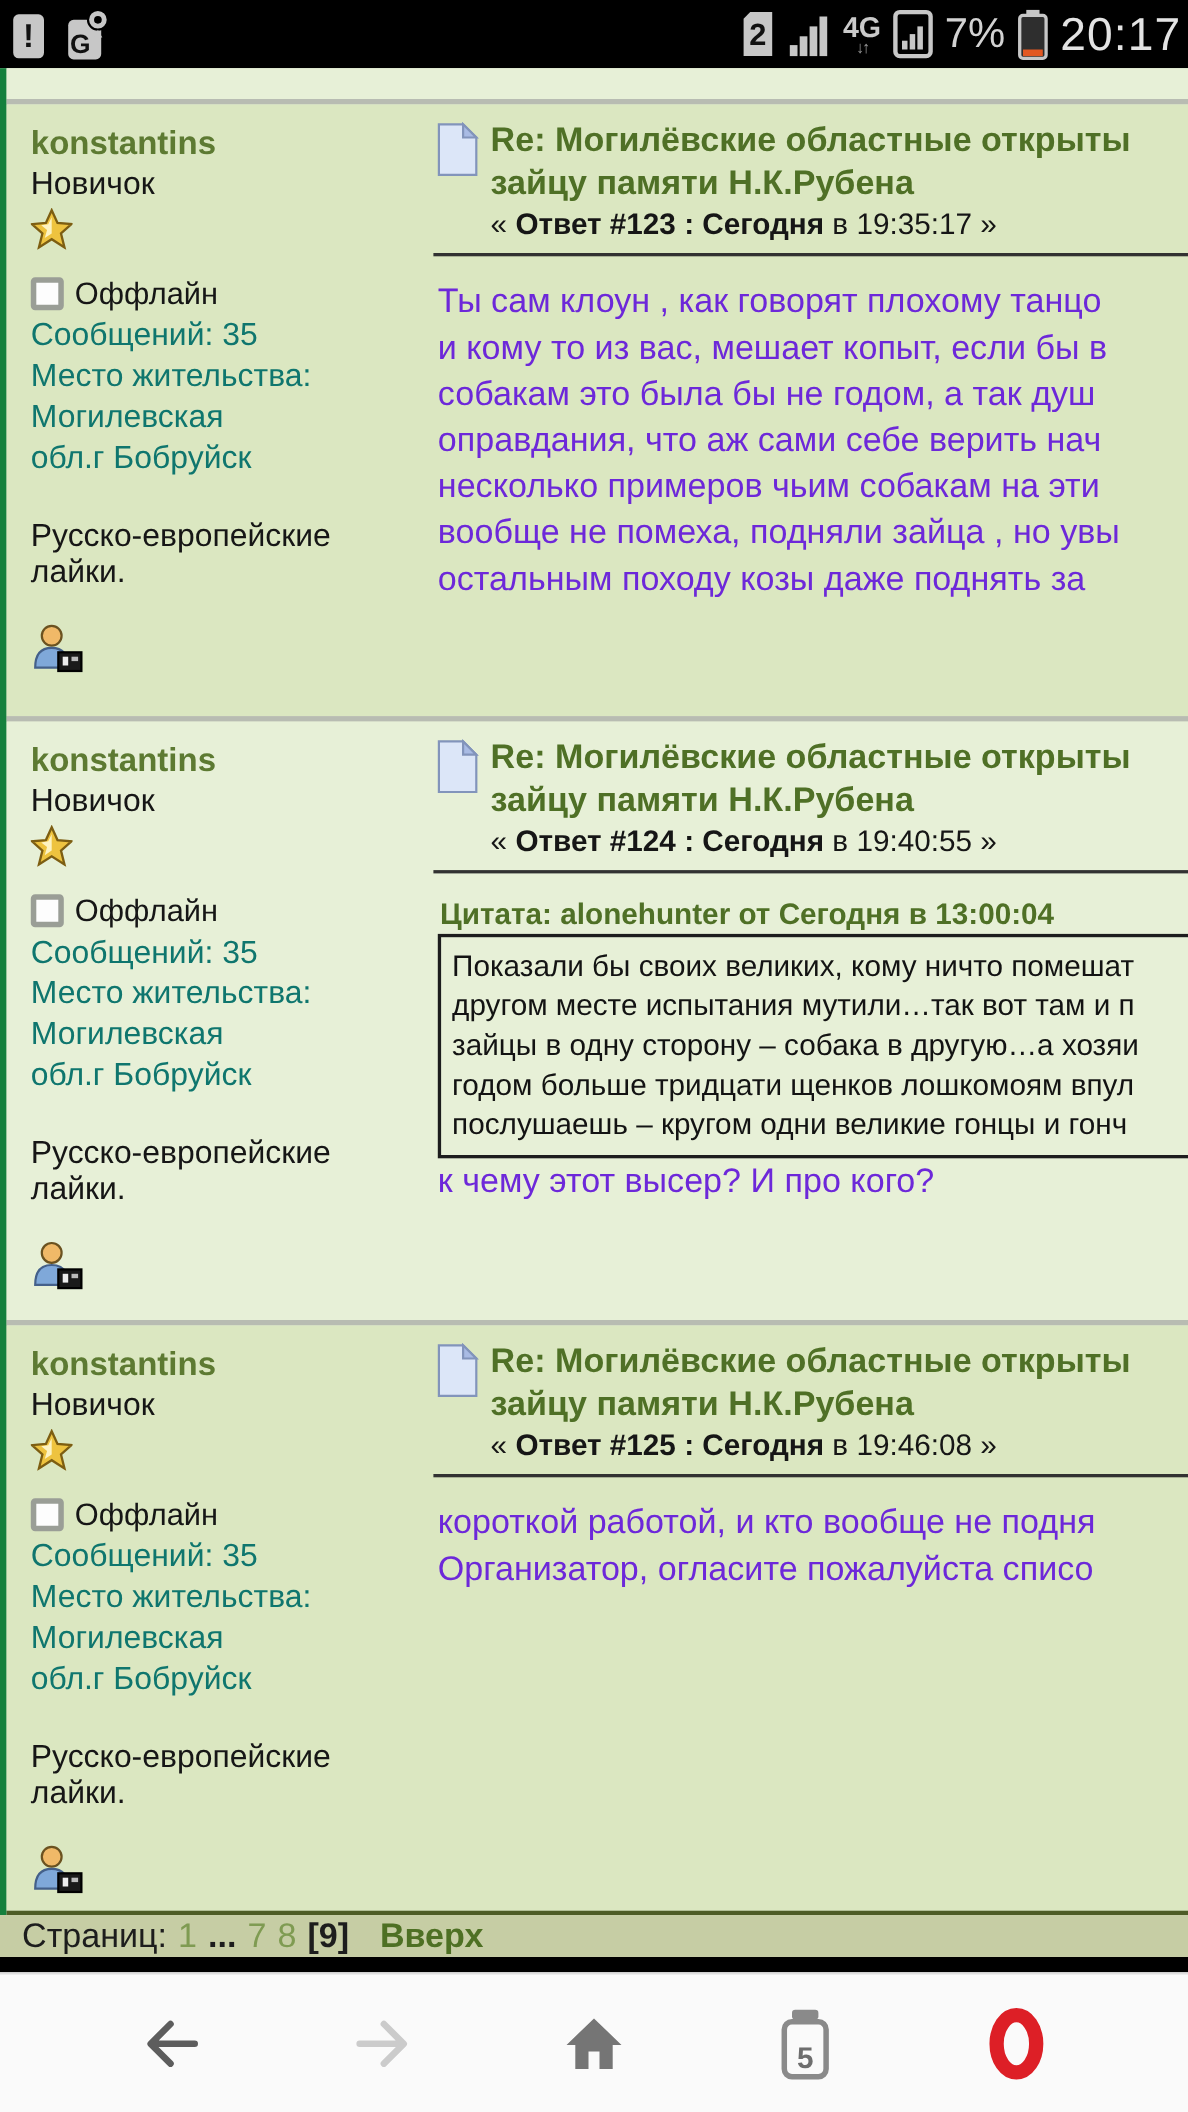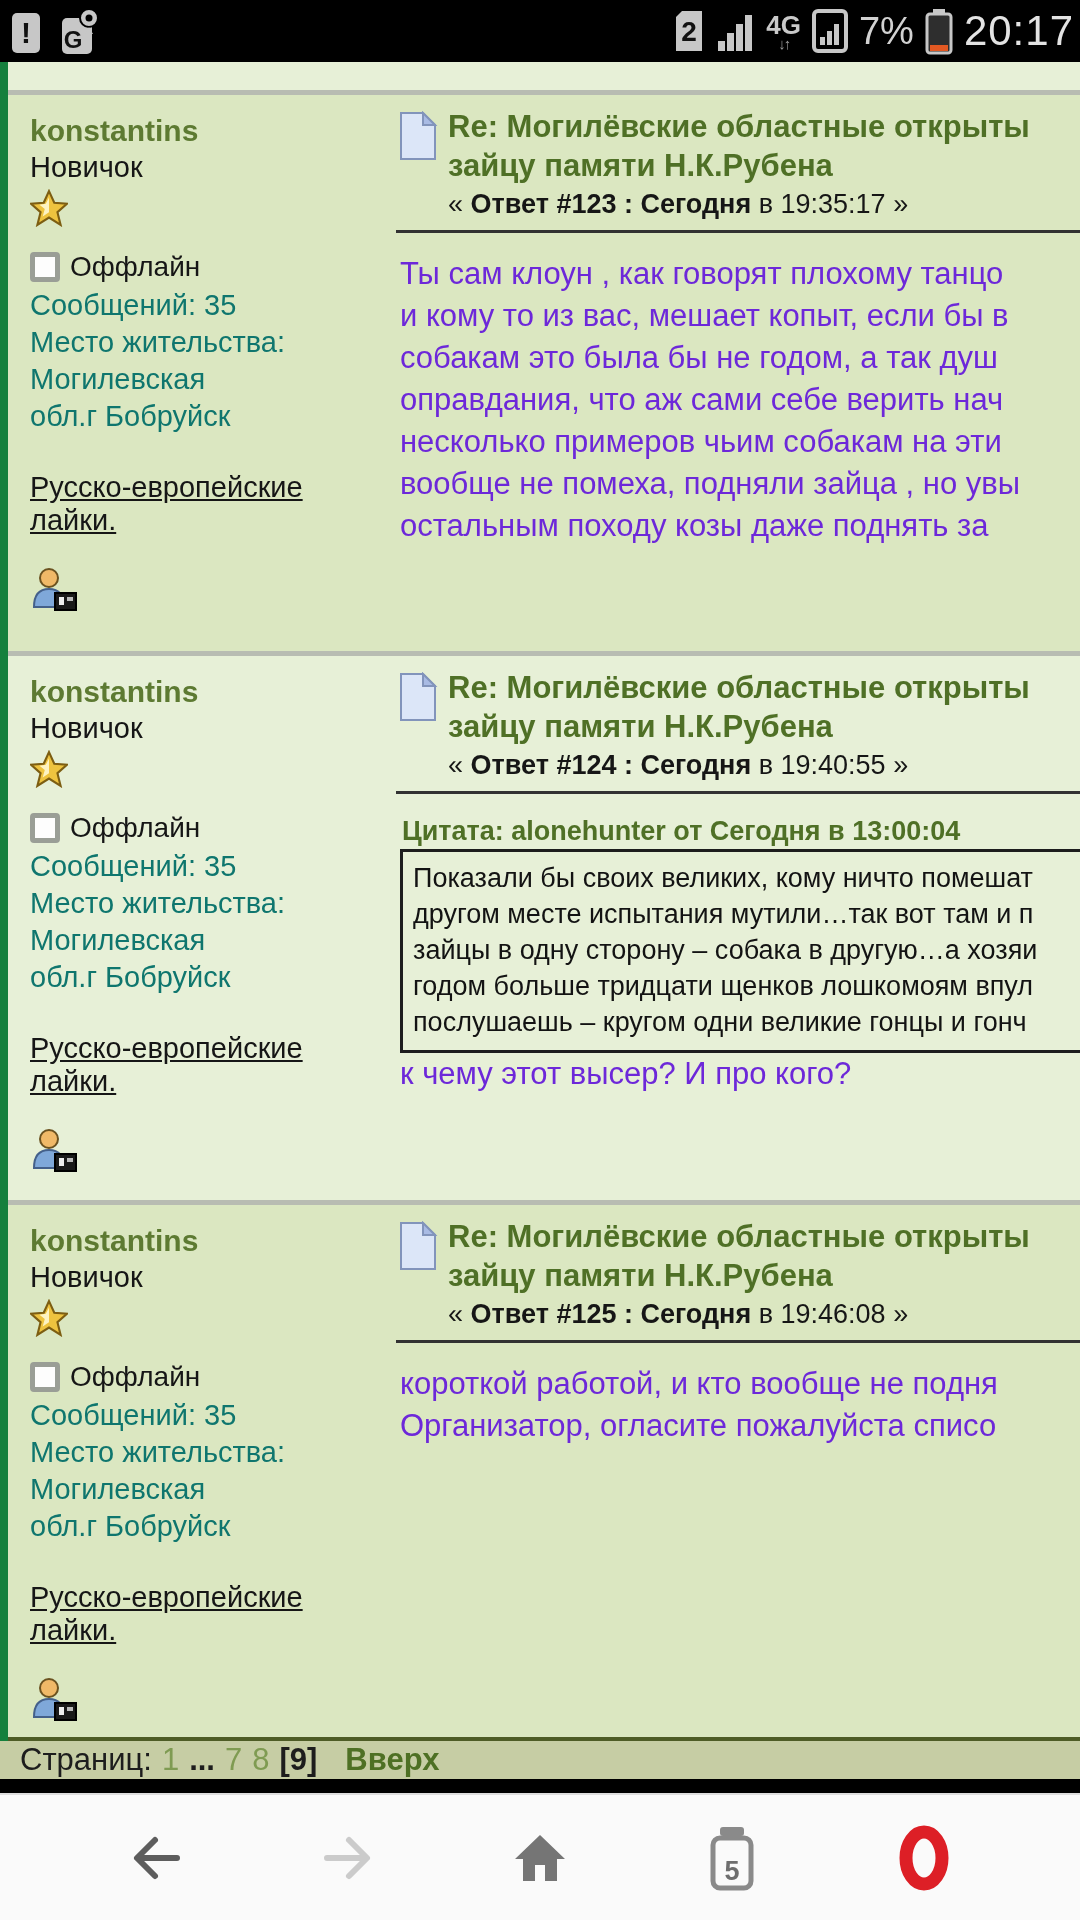--- a/index.html
+++ b/index.html
@@ -12,39 +12,39 @@
   .sb-left  { position:absolute; left:10px; top:8px; display:flex; gap:18px; align-items:center; }
   .sb-right { position:absolute; right:6px; top:4px; display:flex; gap:10px; align-items:center; height:54px; }
   .sb-time  { font-size:42px; color:#e3e3e3; letter-spacing:1px; }
   .sb-pct   { font-size:38px; color:#d2d2d2; }
   .fourg    { display:flex; flex-direction:column; align-items:center; line-height:1; }
   .fourg .g   { font-size:26px; font-weight:bold; color:#c9c9c9; }
   .fourg .arr { font-size:15px; color:#9a9a9a; letter-spacing:-2px; margin-top:-2px; }
 
   
   .webpage { position:relative; width:1080px; background:#e7f0d7; }
-  .posts-wrap { border-left:8px solid #15803d; }
+  .posts-wrap { border-left:6px solid #15803d; }
   .prevpost-strip { height:28px; background:#e7f0d7; }
   .divider { height:5px; background:#b8bcb2; }
   .green-rule { height:4px; background:#4e5c26; }
 
   .post { display:flex; padding:12px 0 0 0; }
   .post.dark  { background:#dbe7c1; }
   .post.light { background:#e7f0d7; }
   .p1 { min-height:556px; } .p2 { min-height:544px; } .p3 { min-height:532px; }
 
   .user-col { width:388px; flex-shrink:0; padding:6px 0 0 22px; }
   .uname { font-size:30px; font-weight:bold; color:#5d7a32; line-height:36px; }
   .urank { font-size:29px; color:#161616; line-height:36px; }
   .star  { margin:4px 0 20px 0; height:38px; }
   .offline-row { display:flex; align-items:center; gap:10px; margin-bottom:4px;margin-top:24px; }
   .offbox { width:30px; height:30px; background:#fdfdfd; border:5px solid #9a9e96; border-radius:4px; display:inline-block; }
   .offlbl { font-size:28px; color:#161616; }
   .uline { font-size:29px; color:#0f766e; line-height:37px; }
-  .usig  { font-size:29px; color:#161616; margin-top:36px;text-decoration:underline; }
+  .usig  { font-size:29px; color:#161616; margin-top:36px; }
   .profile-ic { margin-top:30px; }
 
   .msg-col { width:690px; flex-shrink:0; overflow:visible; }
   .msg-head { display:flex; align-items:flex-start; }
   .doc-icon { width:42px; margin:4px 10px 0 0; flex-shrink:0; }
   .head-text { white-space:nowrap; }
   .title-line { font-size:31px; font-weight:bold; color:#4f7026; line-height:39px; }
   .meta { font-size:27px; color:#161616; line-height:34px; margin-top:2px; }
   .meta b { font-weight:bold; }
   .head-rule { height:3px; background:#323232; width:690px; margin-top:9px; }

